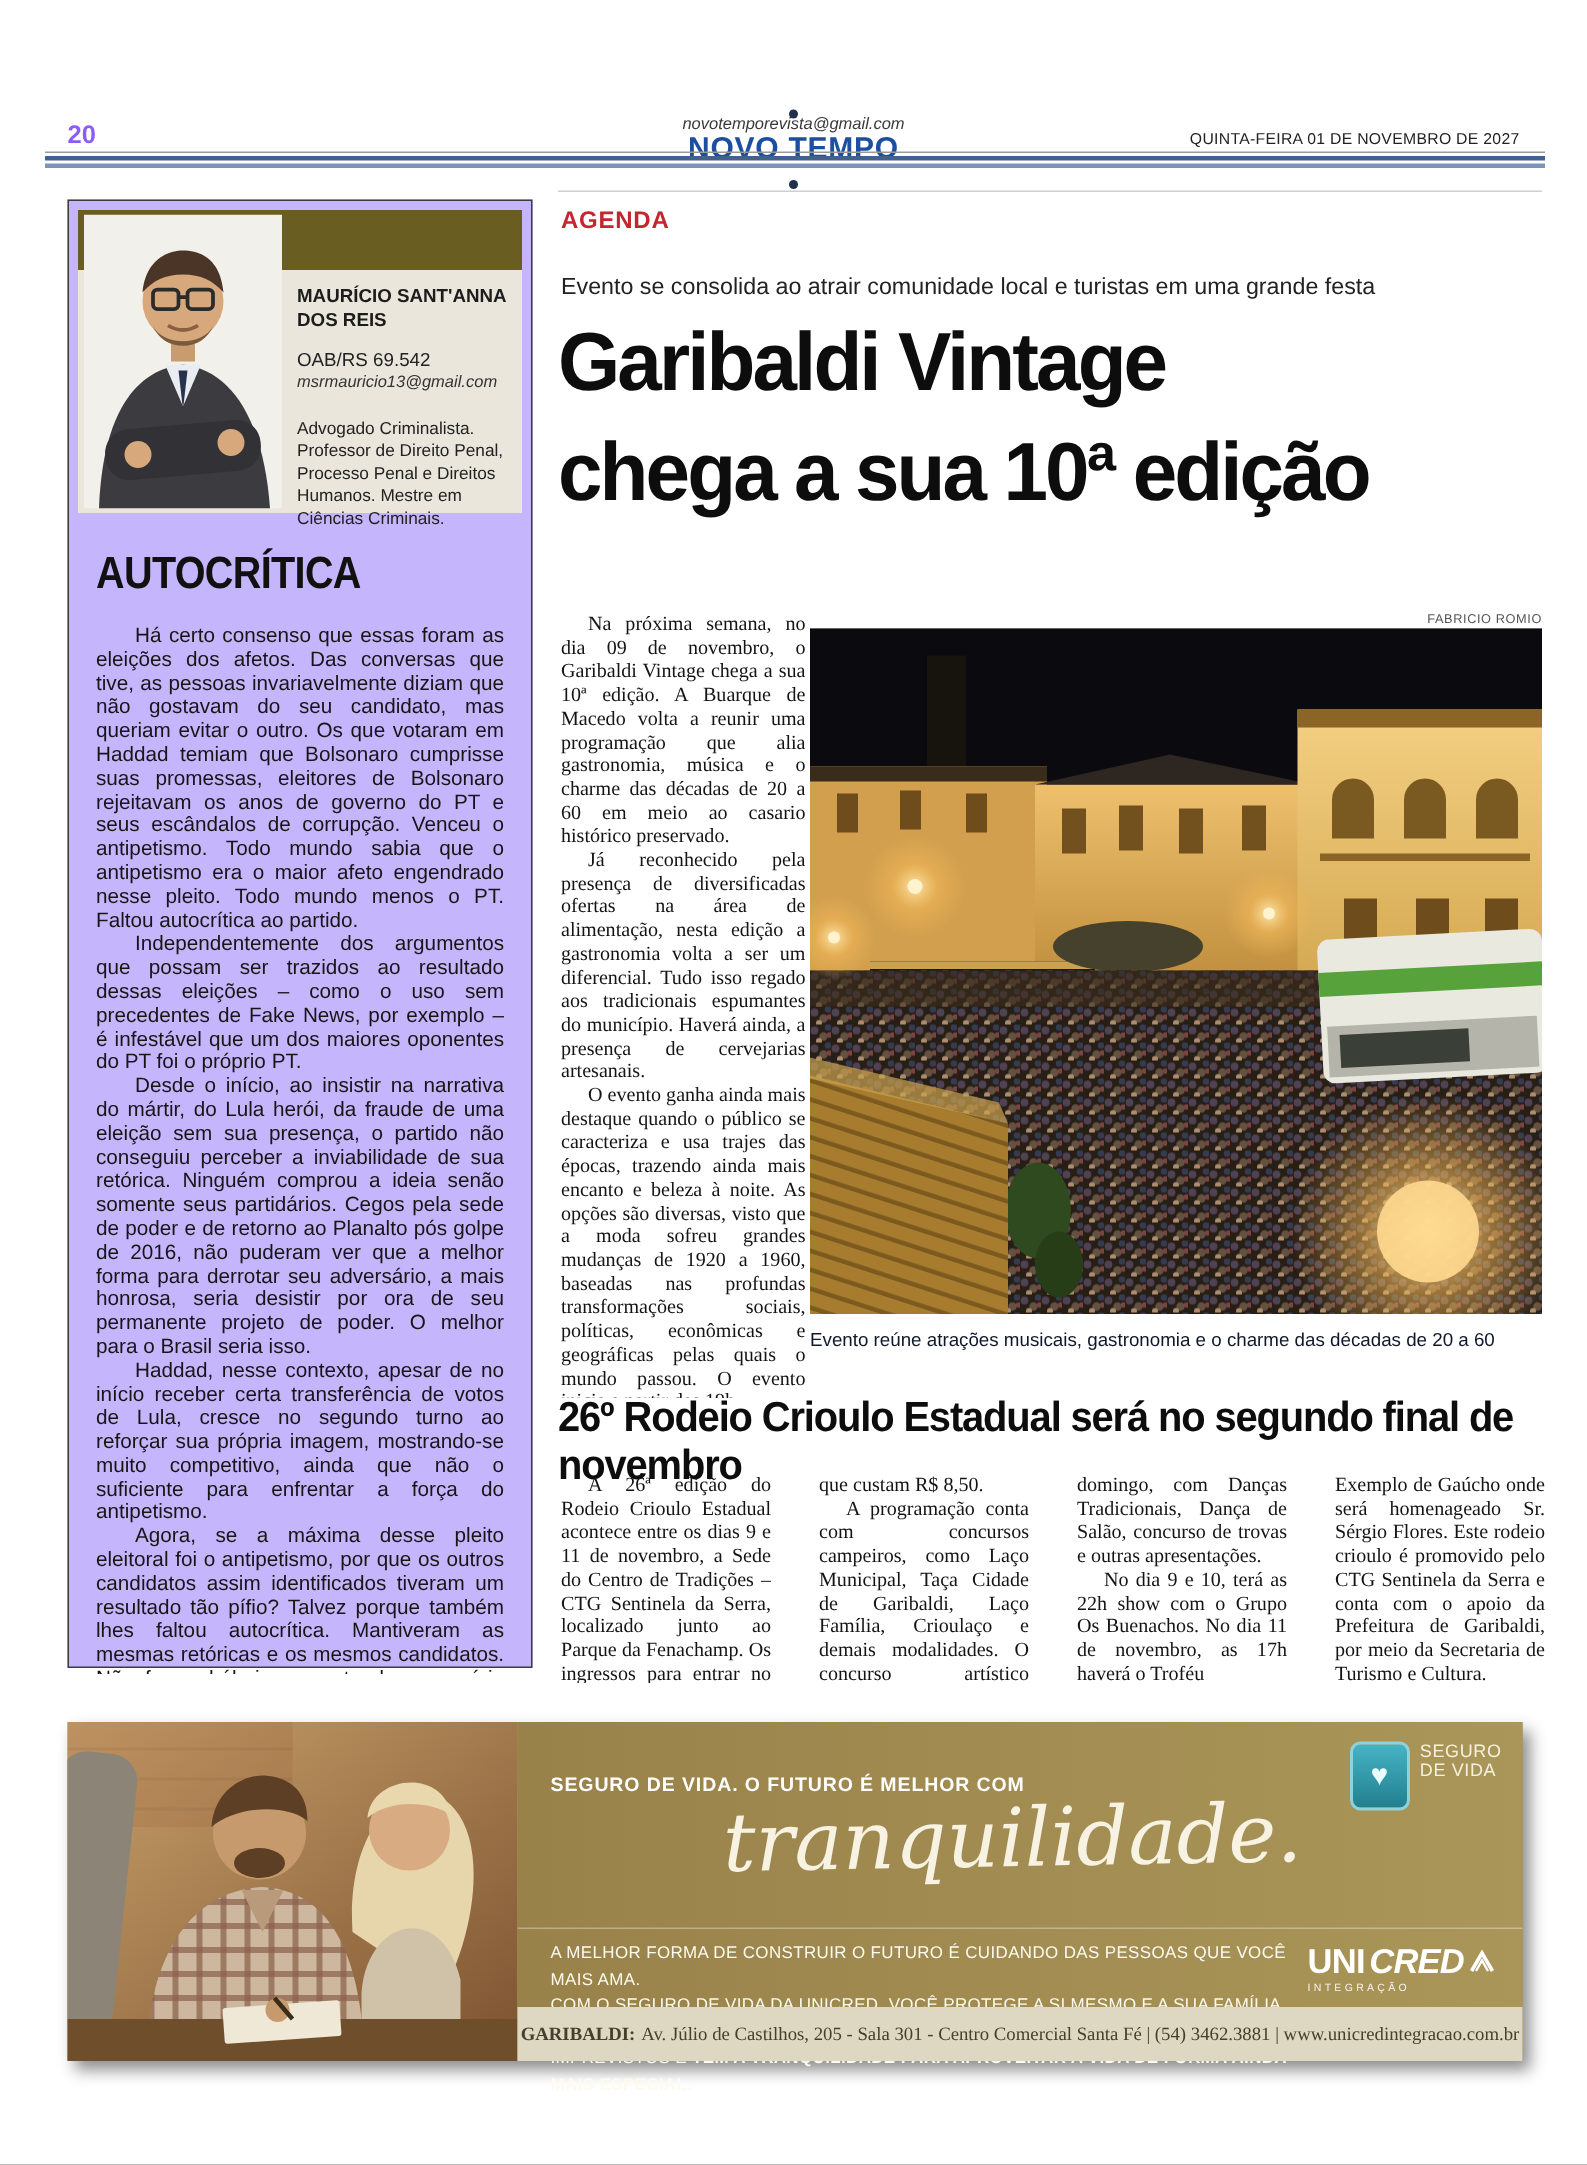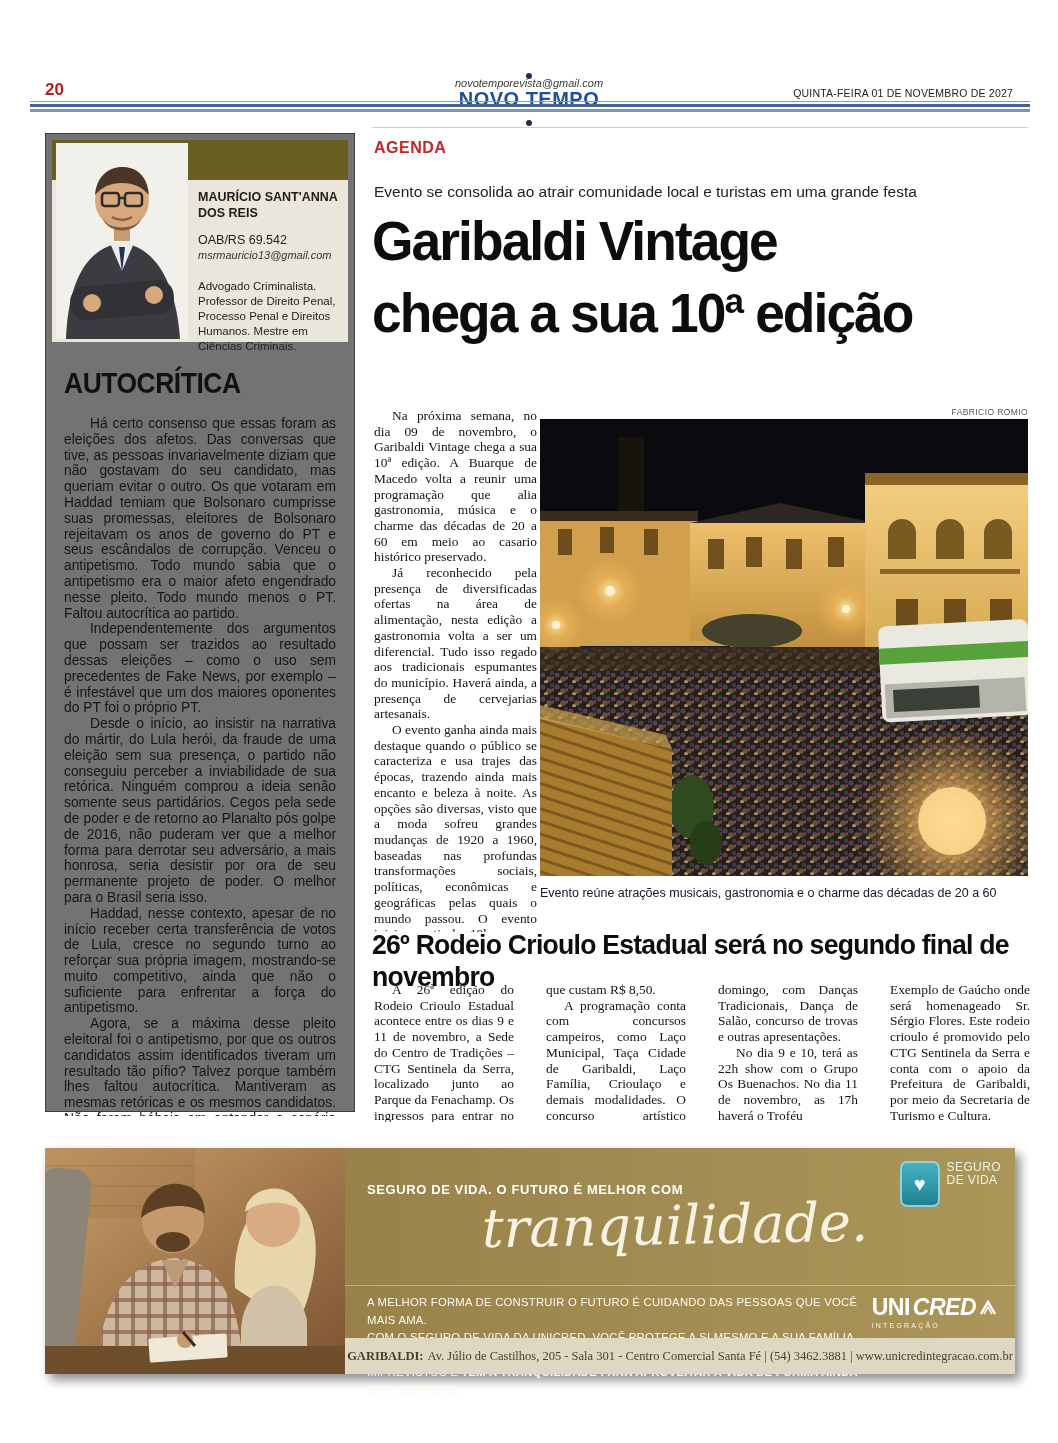--- a/index.html
+++ b/index.html
@@ -4,30 +4,30 @@
 <style>
   html,body{margin:0;padding:0;background:#888;}
   #page{position:relative;width:1058px;height:1443px;background:#ffffff;margin:0 auto;
         font-family:"Liberation Sans",sans-serif;color:#1a1a1a;overflow:hidden;}
 
   
   .mast-row{position:absolute;left:45px;right:45px;top:64px;display:flex;align-items:center;gap:9px;flex-direction:column;}
   .mast-rule{flex:1;height:2px;background:#2b2b33;}
   .mast-dot{width:6px;height:6px;border-radius:50%;background:#23304d;}
   .mast-title{font-size:20px;font-weight:bold;color:#1d4fa0;letter-spacing:.5px;}
-  .page-num{position:absolute;left:45px;top:80px;font-size:17px;font-weight:bold;color:#b91c1c;}
+  .page-num{position:absolute;left:45px;top:80px;font-size:17px;font-weight:bold;color:#8b5cf6;}
   .mast-email{position:absolute;left:0;right:0;top:77px;text-align:center;font-style:italic;font-size:11px;color:#3a3a3a;}
   .mast-date{position:absolute;right:45px;top:87px;font-size:10.5px;color:#222;letter-spacing:.2px;}
   .thin-rule{position:absolute;left:30px;right:28px;top:101px;height:1px;background:#9a9a9a;}
   .dbl-rule{position:absolute;left:30px;right:28px;top:104px;}
   .dbl-rule .a{height:3px;background:#41618e;}
   .dbl-rule .b{height:3px;background:#7d93b8;margin-top:2px;}
 
   
-  .col-box{position:absolute;left:45px;top:133px;width:310px;height:979px;border:1px solid #3c3c3c;background:#737373;box-sizing:border-box;}
+  .col-box{position:absolute;left:45px;top:133px;width:310px;height:979px;border:1px solid #3c3c3c;background:#c4b5fd;box-sizing:border-box;}
   .bio{position:relative;margin:6px;height:202px;background:#eae6dc;}
   .bio-band{position:absolute;top:0;left:0;right:0;height:40px;background:#6a5d22;}
   .bio-photo{position:absolute;left:4px;top:3px;width:132px;height:196px;}
   .bio-text{position:absolute;left:146px;top:50px;right:8px;}
   .bio-name{font-size:12.5px;font-weight:bold;color:#1c1c1c;line-height:1.25;}
   .bio-oab{margin-top:12px;font-size:12.5px;color:#222;}
   .bio-mail{font-size:11px;font-style:italic;color:#333;margin-top:2px;}
   .bio-desc{margin-top:18px;font-size:11.5px;line-height:1.3;color:#222;}
   .column-content{padding:14px 18px 0 18px;}
   .col-title{font-size:30px;font-weight:bold;letter-spacing:-.5px;transform:scaleX(.88);transform-origin:left;color:#111;margin:4px 0 16px 0;}

